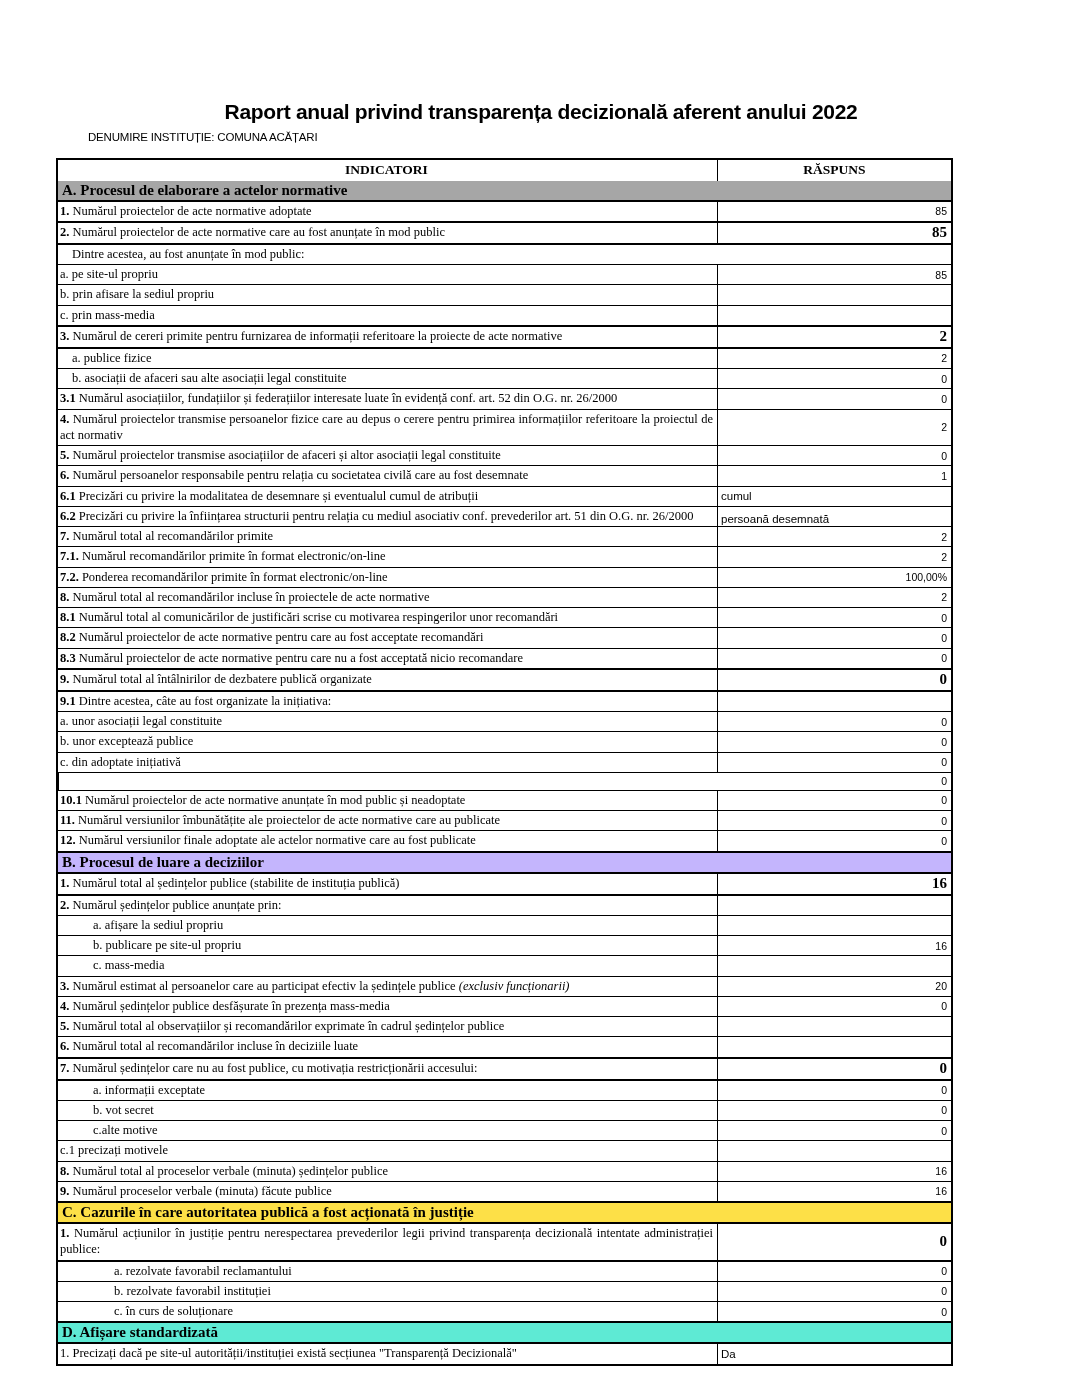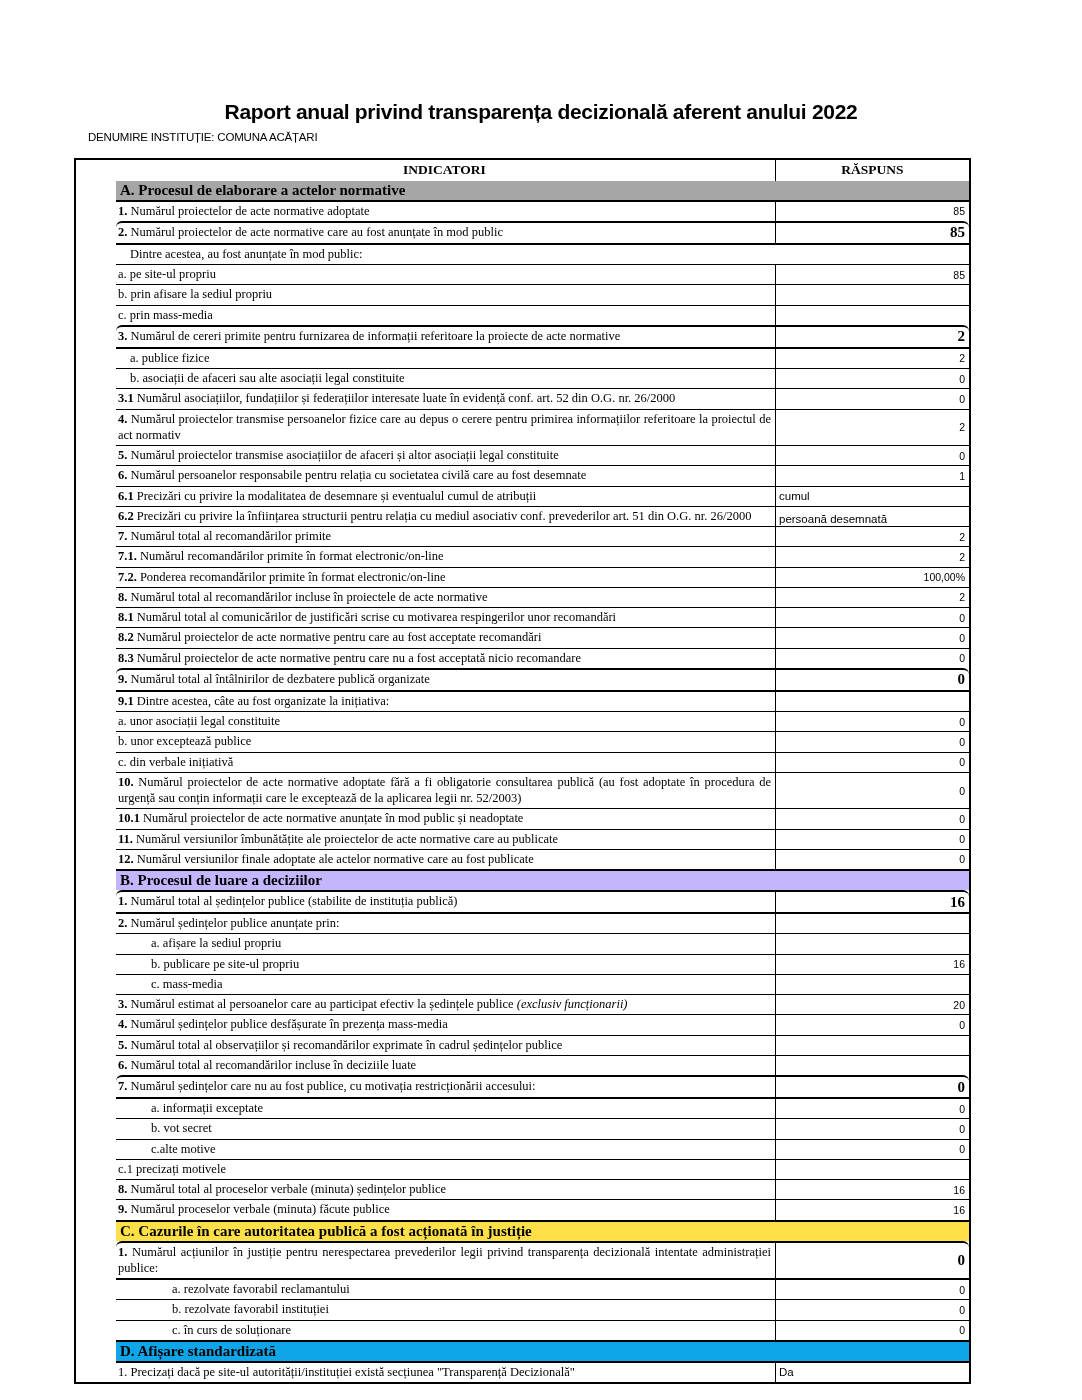--- a/index.html
+++ b/index.html
@@ -13,28 +13,27 @@
     padding-top:100px; text-align:center;
     font-family:"Liberation Sans", sans-serif;
     font-weight:bold; font-size:21px; letter-spacing:-0.3px;
   }
   .subtitle {
     margin:7px 3px 0 88px;
     font-family:"Liberation Sans", sans-serif;
     font-size:11.5px; letter-spacing:-0.2px;
   }
   .rtable {
-    margin:15px 0 0 74px; width:897px;
+    margin:15px 0 0 56px; width:897px;
     border:2px solid #000;
-    padding-left:40px;
   }
   .trow { display:flex; border-top:1px solid #000; min-height:18px; align-items:stretch; }
   .trow:first-child { border-top:none; }
   .trow.heavy { border-top-width:2px; }
-  .trow.tall { min-height:22px;border-radius:6px; }
+  .trow.tall { min-height:22px; }
   
   .hrow .cell-l, .hrow .cell-r {
     font-weight:bold; font-size:13.5px; text-align:center;
     display:flex; align-items:center; justify-content:center;
   }
   
   .srow { background:#a6a6a6; font-weight:bold; font-size:15px;
           padding:1px 4px; display:flex; align-items:center; }
   
   .cell-l {
@@ -174,25 +173,24 @@
         </div>
         <div class="trow">
           <div class="cell-l"><span>a. unor asociații legal constituite</span></div>
           <div class="cell-r v-small">0</div>
         </div>
         <div class="trow">
           <div class="cell-l"><span>b. unor exceptează publice</span></div>
           <div class="cell-r v-small">0</div>
         </div>
         <div class="trow">
-          <div class="cell-l"><span>c. din verbale inițiativă</span></div>
-          <div class="cell-r v-small">0</div>
-        </div>
-        <div class="trow">
-          <div class="cell-l"><span class="num">10.</span> <span>Numărul proiectelor de acte normative adoptate fără a fi obligatorie consultarea publică (au fost adoptate în procedura de urgență sau conțin informații care le exceptează de la aplicarea legii nr. 52/2003)</span></div>
+          <div class="cell-l"><span>c. din adoptate inițiativă</span></div>
+          <div class="cell-r v-small">0</div>
+        </div>
+        <div class="trow">
           <div class="cell-r v-small">0</div>
         </div>
         <div class="trow">
           <div class="cell-l"><span class="num">10.1</span> <span>Numărul proiectelor de acte normative anunțate în mod public și neadoptate</span></div>
           <div class="cell-r v-small">0</div>
         </div>
         <div class="trow">
           <div class="cell-l"><span class="num">11.</span> <span>Numărul versiunilor îmbunătățite ale proiectelor de acte normative care au publicate</span></div>
           <div class="cell-r v-small">0</div>
         </div>
@@ -279,21 +277,21 @@
           <div class="cell-r v-small">0</div>
         </div>
         <div class="trow ind3">
           <div class="cell-l"><span>b. rezolvate favorabil instituției</span></div>
           <div class="cell-r v-small">0</div>
         </div>
         <div class="trow ind3">
           <div class="cell-l"><span>c. în curs de soluționare</span></div>
           <div class="cell-r v-small">0</div>
         </div>
-        <div class="trow heavy srow" style="background: #0ea5e9;">
+        <div class="trow heavy srow" style="background: #5eead4;">
           <span>D. Afișare standardizată</span>
         </div>
         <div class="trow heavy">
           <div class="cell-l"><span class="num plain">1.</span> <span>Precizați dacă pe site-ul autorității/instituției există secțiunea "Transparență Decizională"</span></div>
           <div class="cell-r v-left">Da</div>
         </div>
       </div>
   </div>
 </div>
 

